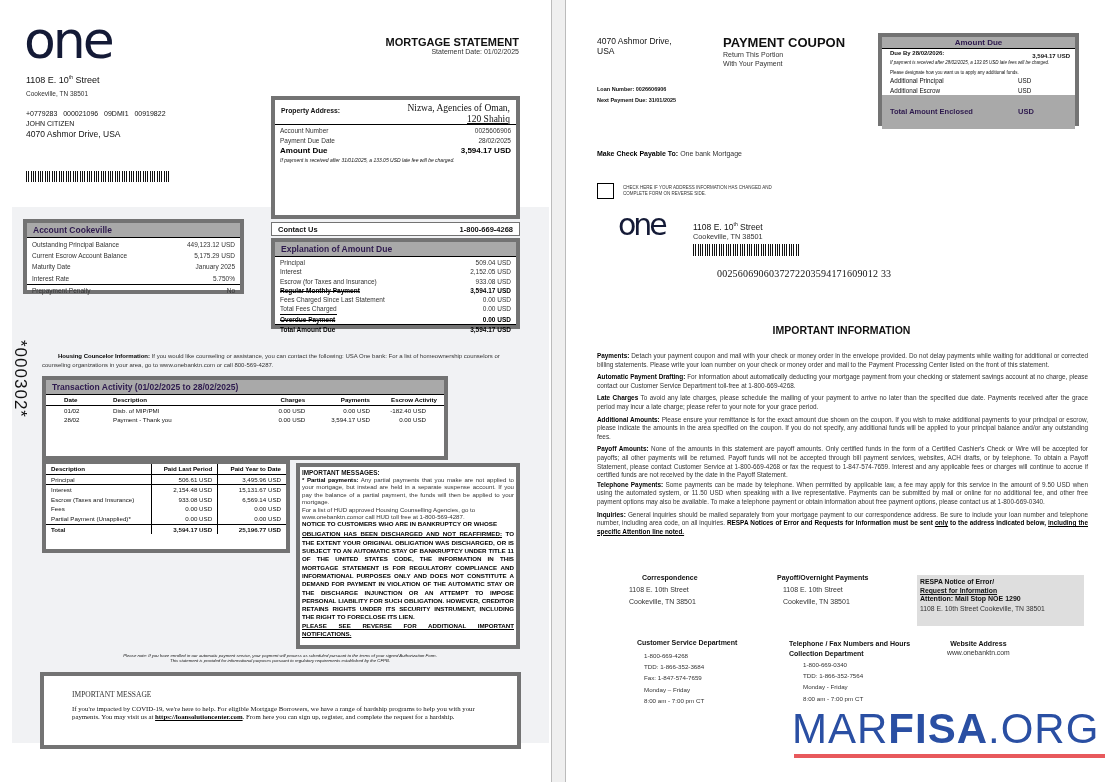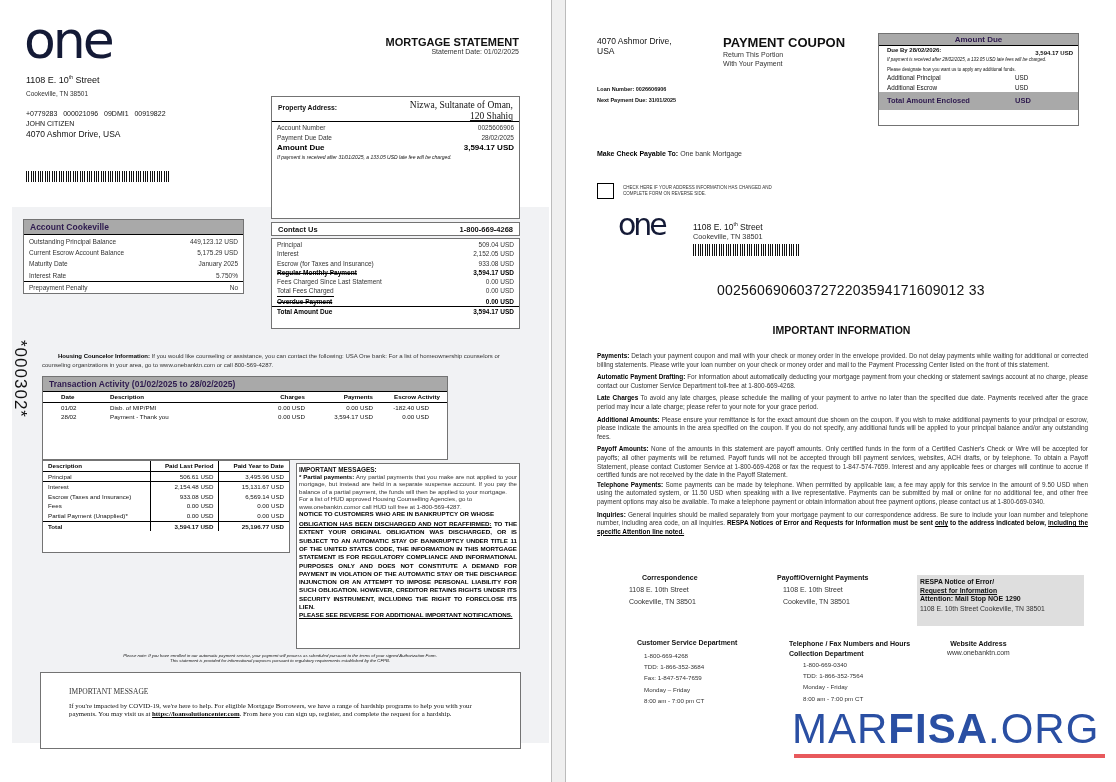--- a/index.html
+++ b/index.html
@@ -5,21 +5,21 @@
 *{box-sizing:border-box;margin:0;padding:0}
 html,body{width:1116px;height:782px;overflow:hidden;background:#efefef;font-family:"Liberation Sans",sans-serif;color:#111}
 .page{position:absolute;background:#fff;top:0;height:782px;border-right:1px solid #bbb;border-left:1px solid #bbb}
 #p1{left:0;width:552px;border-left:none}
 #p2{left:565px;width:551px;border-right:none}
 .abs{position:absolute}
 .shade{position:absolute;background:#f1f2f4}
 .logo{font-family:"DejaVu Sans",sans-serif;font-weight:normal;color:#141a36;letter-spacing:-3px;line-height:1}
 .xs{font-size:6.5px}
 .xxs{font-size:5px}
-.box{position:absolute;border:1px solid #737373;background:#fff}
+.box{position:absolute;border:4px solid #737373;background:#fff}
 .hdr{background:#a9a9a9;color:#2e1a4e;font-weight:bold;font-size:8.5px;padding:2px 6px;border-bottom:1px solid #000}
 .row{display:flex;justify-content:space-between;font-size:6.5px;color:#333;padding:0 5px;line-height:10.5px}
 .row.b{font-weight:bold;color:#000}
 .barcode{height:11px;background:repeating-linear-gradient(90deg,#111 0 1px,#fff 1px 2px,#111 2px 3px,#fff 3px 5px,#111 5px 6px,#fff 6px 7px);}
 table{border-collapse:collapse;width:100%}
 td,th{font-size:6.2px;padding:0 5px;line-height:9.6px}
 th{font-weight:bold;color:#000}
 .r{text-align:right}
 .c{text-align:center}
 .info p{font-size:6.4px;line-height:8.6px;color:#333;text-align:justify;margin-bottom:4px}
@@ -42,21 +42,21 @@
   <div class="abs barcode" style="left:26px;top:171px;width:144px"></div>
 
   <div class="abs" style="right:32px;top:36px;font-size:11px;font-weight:bold">MORTGAGE STATEMENT</div>
   <div class="abs xs" style="right:32px;top:48px;font-size:7px;color:#333">Statement Date: 01/02/2025</div>
 
   <div class="abs" style="left:10px;top:340px;font-size:17px;writing-mode:vertical-rl;letter-spacing:1px;color:#111">*000302*</div>
 
   <div class="box" style="left:271px;top:96px;width:249px;height:123px">
     <div style="display:flex;justify-content:space-between;padding:3px 6px 0 6px;border-bottom:1px solid #000;height:25px">
       <span style="font-size:6.8px;font-weight:bold;margin-top:4px">Property Address:</span>
-      <span style="font-family:'Liberation Serif',serif;font-size:9.5px;text-align:right;line-height:11px"><span>Nizwa, Sultanate of Oman,</span><br><u>120 Shahiq</u></span>
+      <span style="font-family:'Liberation Serif',serif;font-size:9.5px;text-align:right;line-height:11px"><span>Nizwa, Agencies of Oman,</span><br><u>120 Shahiq</u></span>
     </div>
     <div style="padding-top:1px">
       <div class="row" style="line-height:9.5px">
           <span>Account Number</span>
           <span>0025606906</span>
         </div>
       <div class="row" style="line-height:9.5px">
           <span>Payment Due Date</span>
           <span>28/02/2025</span>
         </div>
@@ -67,20 +67,21 @@
       <div class="xxs" style="padding:0 5px;font-style:italic">If payment is received after 31/01/2025, a 133.05 USD late fee will be charged.</div>
     </div>
   </div>
 
   <div class="box" style="left:271px;top:222px;width:249px;height:14px;display:flex;justify-content:space-between;align-items:center;padding:0 6px;border-width:1.5px">
     <span style="font-size:7.5px;font-weight:bold">Contact Us</span>
     <span style="font-size:7.5px;font-weight:bold">1-800-669-4268</span>
   </div>
 
   <div class="box" style="left:271px;top:238px;width:249px;height:91px">
+    <div class="hdr">Explanation of Amount Due</div>
     <div style="padding-top:1px">
       <div class="row" style="line-height:9.3px">
           <span>Principal</span>
           <span>509.04 USD</span>
         </div>
       <div class="row" style="line-height:9.3px">
           <span>Interest</span>
           <span>2,152.05 USD</span>
         </div>
       <div class="row" style="line-height:9.3px">
@@ -253,36 +254,36 @@
     <div style="font-size:4.5px;font-style:italic;padding:1px 8px;line-height:5.5px">If payment is received after 28/02/2025, a 133.05 USD late fees will be charged.</div>
     <div style="font-size:4.5px;padding:3px 8px 1px;line-height:5.5px">Please designate how you want us to apply any additional funds.</div>
     <div style="display:flex;font-size:6.3px;padding:0 8px;line-height:9px">
         <span style="width:128px">Additional Principal</span>
         <span>USD</span>
       </div>
     <div style="display:flex;font-size:6.3px;padding:2px 8px 0;line-height:8px">
         <span style="width:128px">Additional Escrow</span>
         <span>USD</span>
       </div>
-    <div style="display:flex;background:#a9a9a9;color:#2e1a4e;font-weight:bold;font-size:7.5px;padding:4px 8px;line-height:10px">
+    <div style="display:flex;background:#a9a9a9;color:#2e1a4e;font-weight:bold;font-size:7.5px;padding:12px 8px;line-height:10px">
         <span style="width:128px">Total Amount Enclosed</span>
         <span>USD</span>
       </div>
   </div>
 
   <div class="abs" style="left:31px;top:150px;font-size:7px;color:#333"><b style="color:#000">Make Check Payable To:</b><span> One bank Mortgage</span></div>
 
   <div class="abs" style="left:31px;top:183px;width:17px;height:16px;border:1px solid #000"></div>
   <div class="abs" style="left:57px;top:185px;width:160px;font-size:4.5px;line-height:5.5px;color:#333">CHECK HERE IF YOUR ADDRESS INFORMATION HAS CHANGED AND COMPLETE FORM ON REVERSE SIDE.</div>
 
   <div class="abs logo" style="left:52px;top:210px;font-size:30px">one</div>
   <div class="abs" style="left:127px;top:221px;font-size:8.5px"><span>1108 E. 10</span><sup style="font-size:5px">th</sup><span> Street</span></div>
   <div class="abs" style="left:127px;top:232px;font-size:7.3px;color:#333">Cookeville, TN 38501</div>
   <div class="abs barcode" style="left:127px;top:244px;width:107px;height:12px"></div>
-  <div class="abs" style="left:151px;top:282px;font-family:Liberation Sans, sans-serif;font-size:14px;letter-spacing:0.2px">0025606906037272203594171609012 33</div>
+  <div class="abs" style="left:151px;top:268px;font-family:Liberation Serif, serif;font-size:10px;letter-spacing:0.2px">0025606906037272203594171609012 33</div>
 
   <div class="abs" style="left:0;width:551px;top:324px;text-align:center;font-size:10.5px;font-weight:bold">IMPORTANT INFORMATION</div>
 
   <div class="abs info" style="left:31px;top:352px;width:491px">
     <p><b>Payments:</b><span> Detach your payment coupon and mail with your check or money order in the envelope provided. Do not delay payments while waiting for additional or corrected billing statements. Please write your loan number on your check or money order and mail to the Payment Processing Center listed on the front of this statement.</span></p>
     <p><b>Automatic Payment Drafting:</b><span> For information about automatically deducting your mortgage payment from your checking or statement savings account at no charge, please contact our Customer Service Department toll-free at 1-800-669-4268.</span></p>
     <p><b>Late Charges</b><span> To avoid any late charges, please schedule the mailing of your payment to arrive no later than the specified due date. Payments received after the grace period may incur a late charge; please refer to your note for your grace period.</span></p>
     <p><b>Additional Amounts:</b><span> Please ensure your remittance is for the exact amount due shown on the coupon. If you wish to make additional payments to your principal or escrow, please indicate the amounts in the area specified on the coupon. If you do not specify, any additional funds will be applied to your principal balance and/or any outstanding fees.</span></p>
     <p style="margin-bottom:1px"><b>Payoff Amounts:</b><span> None of the amounts in this statement are payoff amounts. Only certified funds in the form of a Certified Cashier's Check or Wire will be accepted for payoffs; all other payments will be returned.   Payoff funds will not be accepted through bill payment services, websites, ACH drafts, or by telephone.  To obtain a Payoff Statement, please contact Customer Service at 1-800-669-4268 or fax the request to 1-847-574-7659. Interest and any applicable fees or charges will continue to accrue if certified funds are not received by the date in the Payoff Statement.</span></p>
     <p><b>Telephone Payments:</b><span> Some payments can be made by telephone. When permitted by applicable law, a fee may apply for this service in the amount of 9.50 USD when using the automated system, or  11.50 USD when speaking with a live representative. Payments can be submitted by mail or online for no additional fee, and other free payment options may also be available. To make a telephone payment or obtain information about free payment options, please contact us at 1-800-669-0340.</span></p>

